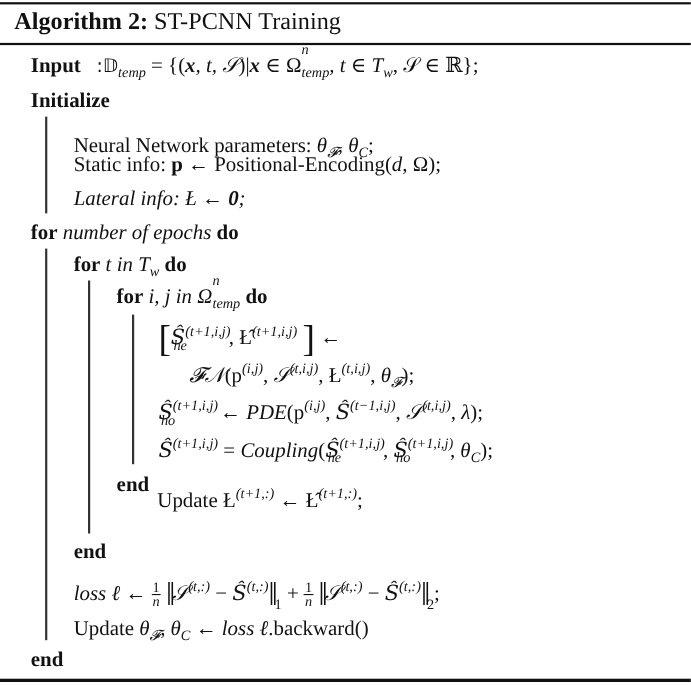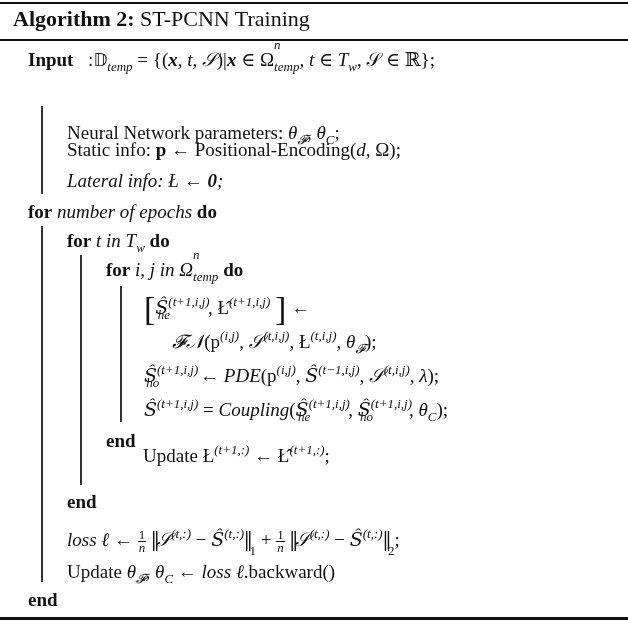--- a/index.html
+++ b/index.html
@@ -38,20 +38,21 @@
   <div class="caption">
     <b>Algorithm 2:</b>
     <span>ST-PCNN Training</span>
   </div>
   <div class="rule mid"></div>
 
   <div class="line" style="left:28px; top:48px;">
     <span class="kw">Input</span>&nbsp;&nbsp;&nbsp;<span class="bb">:𝔻</span><sub class="it">temp</sub><span> = {(</span><b class="it">x</b><span class="it">, t, </span><span class="cal">𝒮</span><span>)|</span><b class="it">x</b><span> ∈ Ω</span><span style="display:inline-block; position:relative;"><sup class="it" style="position:absolute; top:-4px; left:0;">n</sup><sub class="it">temp</sub></span><span class="it">, t ∈ T</span><sub class="it">w</sub><span>, 𝒮 ∈ ℝ};</span>
   </div>
 
+  <div class="line kw" style="left:28px; top:81px;">Initialize</div>
   <div class="vbar" style="left:41px; top:106px; height:88px;"></div>
   <div class="line" style="left:67px; top:108px;margin-top:14px;">
     <span>Neural Network parameters: </span><span class="it">θ</span><sub class="cal">𝓕</sub>, <span class="it">θ</span><sub class="it">C</sub><span>;</span>
   </div>
   <div class="line" style="left:67px; top:139px;">
     <span>Static info: </span><b>p</b> ← Positional-Encoding(<span class="it">d</span>, Ω);
   </div>
   <div class="line" style="left:67px; top:170px;font-style:italic;">
     <span>Lateral info: </span>Ł ← <b>0</b>;
   </div>

